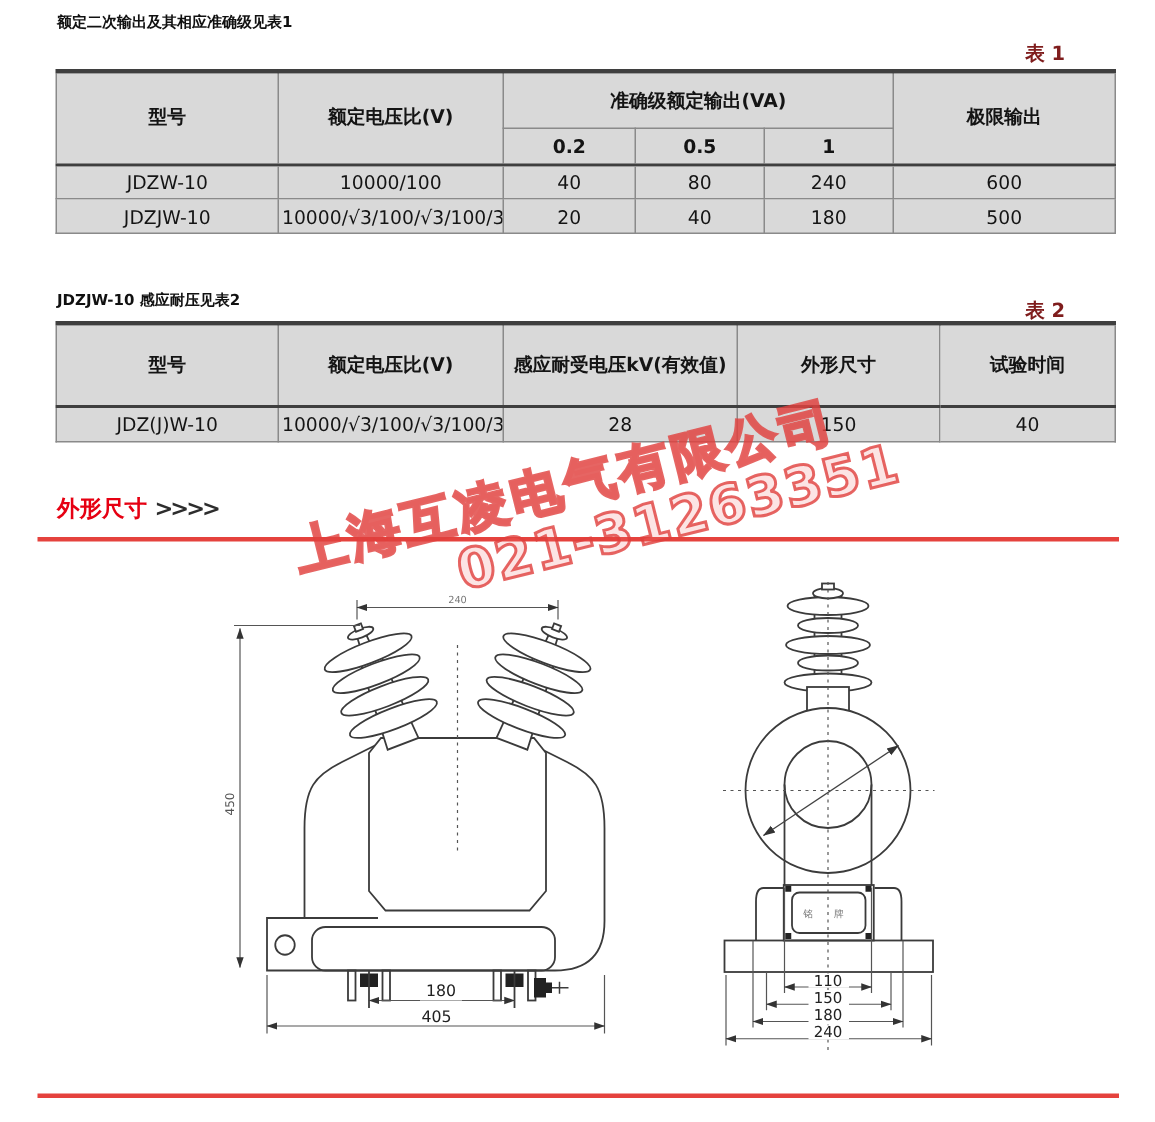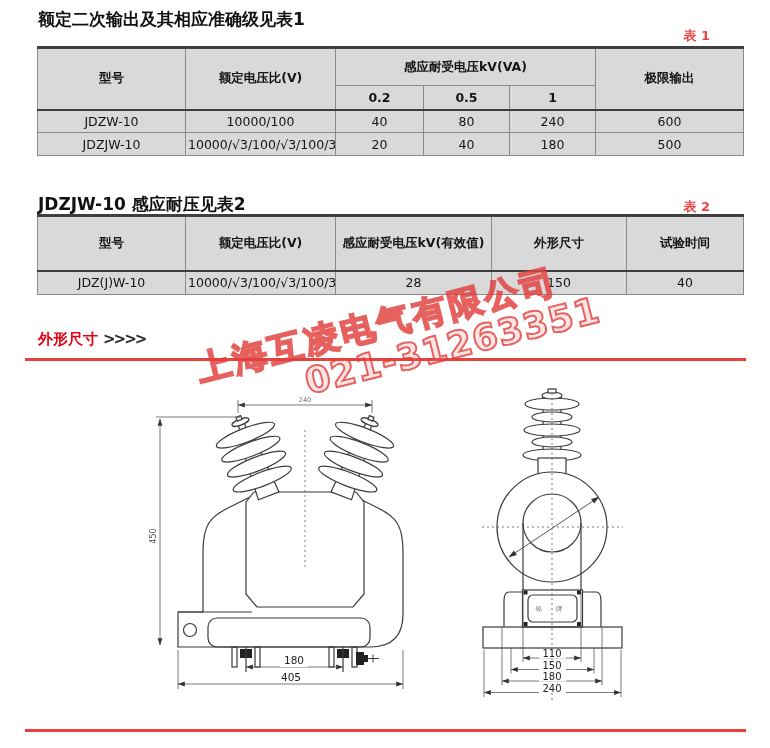--- a/index.html
+++ b/index.html
@@ -2,22 +2,22 @@
 <html><head>
 <meta charset="utf-8">
 <style>
   html,body{margin:0;padding:0;}
   body{
     width:770px;height:748px;position:relative;background:#ffffff;
     font-family:"DejaVu Sans","Liberation Sans",sans-serif;
     color:#1a1a1a;overflow:hidden;
   }
   .abs{position:absolute;}
-  .sec-title{font-size:17px;font-weight:bold;color:#111;}
-  .table-tag{font-size:13px;font-weight:bold;color:#ef4444;text-align:right;width:60px;}
+  .sec-title{font-size:10px;font-weight:bold;color:#111;}
+  .table-tag{font-size:13px;font-weight:bold;color:#7f1d1d;text-align:right;width:60px;}
 
   table.spec{border-collapse:collapse;table-layout:fixed;
     border-top:3px solid #3f3f3f;border-bottom:1px solid #3b82f6;}
   table.spec td{
     background:#d9d9d9;border:1px solid #8a8a8a;
     text-align:center;vertical-align:middle;
     font-size:12.5px;color:#141414;padding:0 2px;
     overflow:hidden;white-space:nowrap;
   }
   table.spec td.h{font-weight:bold;}
@@ -60,21 +60,21 @@
       <col style="width:150px">
     <col style="width:88px">
       <col style="width:86px">
       <col style="width:86px">
     <col style="width:148px">
   </colgroup>
   <tbody>
       <tr style="height:38px;">
     <td class="h" rowspan="2">型号</td>
     <td class="h" rowspan="2">额定电压比(V)</td>
-    <td class="h" colspan="3">感应耐受电压kV(VA)</td>
+    <td class="h" colspan="3">准确级额定输出(VA)</td>
     <td class="h" rowspan="2">极限输出</td>
   </tr>
   <tr style="height:24px;">
     <td class="h">0.2</td>
     <td class="h">0.5</td>
     <td class="h">1</td>
   </tr>
   <tr style="height:23px;" class="databar">
     <td>JDZW-10</td>
     <td>10000/100</td>

